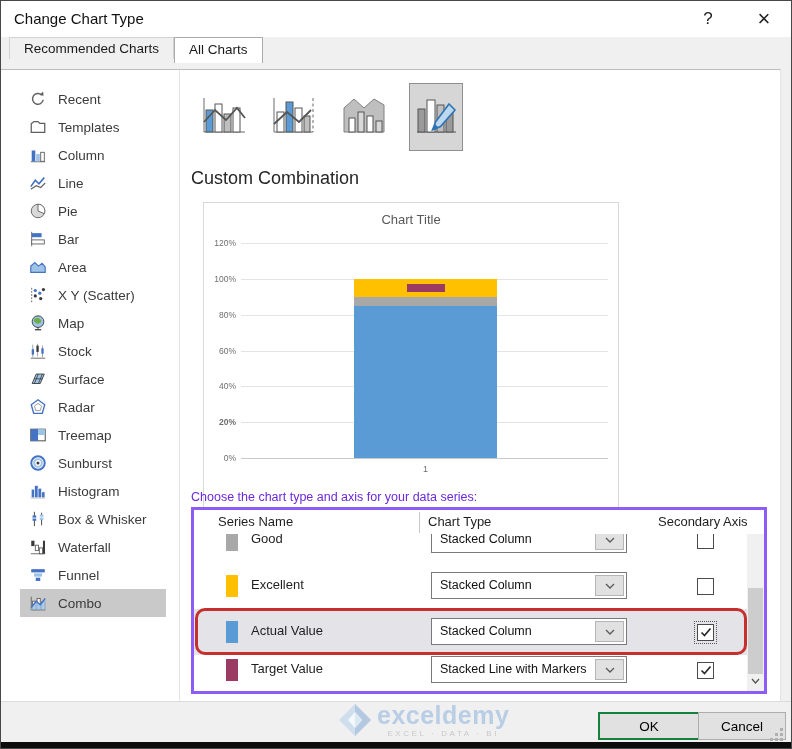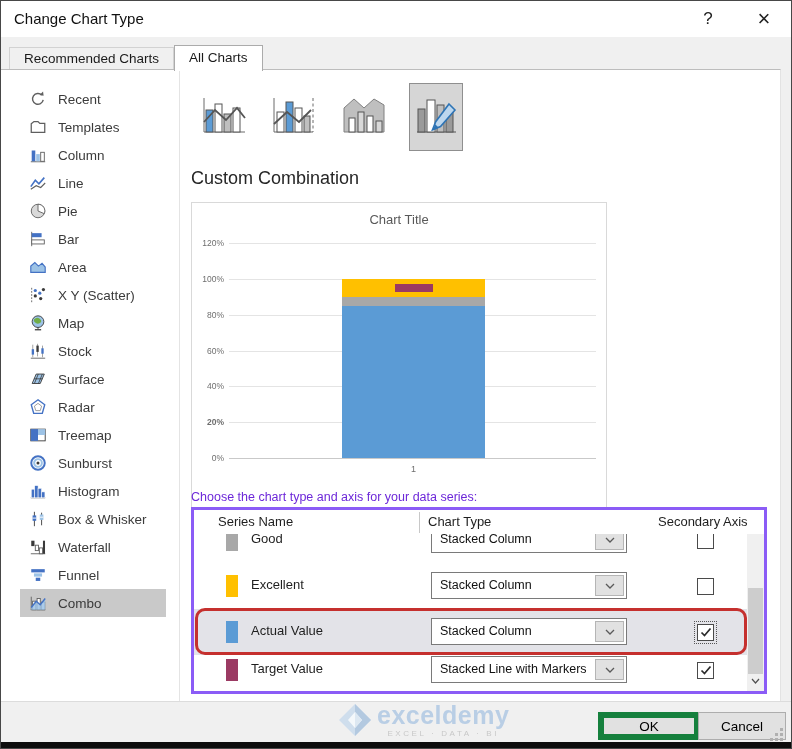--- a/index.html
+++ b/index.html
@@ -11,21 +11,21 @@
   
   .titlebar { position:absolute; left:0; top:0; width:100%; height:36px; background:#fff; }
   .title { position:absolute; left:13px; top:9px; font-size:15px; color:#111; }
   .tb-btn { position:absolute; top:4px; width:34px; height:28px; background:transparent;
             border:none; font-family:inherit; color:#222; cursor:pointer; }
   .tb-help { right:66px; font-size:17px; }
   .tb-close { right:10px; font-size:22px; font-weight:400; line-height:26px; }
 
   
   .tabstrip { position:absolute; left:8px; top:36px; height:33px; display:flex;
-              align-items:flex-end; z-index:3; }
+              align-items:flex-start; z-index:3; }
   .tab { font-size:13.5px; color:#1a1a1a; padding:0 14px; white-space:nowrap; cursor:pointer; }
   .tab.inactive { height:22px; line-height:22px; background:#f0f0f0;
                   border:1px solid #d2d2d2; border-bottom:none; margin-bottom:1px; }
   .tab.active { height:26px; line-height:24px; background:#fff;
                 border:1px solid #ababab; border-bottom:none; margin-bottom:-1px; }
 
   
   .content { position:absolute; left:0; top:68px; width:780px; height:632px;
              background:#fff; border-top:1px solid #bdbdbd; border-right:1px solid #e3e3e3; }
 
@@ -44,21 +44,21 @@
 
   
   .subtypes { position:absolute; left:8px; top:13px; display:flex; align-items:center; }
   .sub { width:50px; height:68px; display:flex; align-items:center; justify-content:center;
          margin-right:20px; cursor:pointer; }
   .sub.selected { width:54px; background:#d6d6d6; border:1px solid #8f8f8f; margin-right:0; }
 
   .heading { position:absolute; left:0; top:98px; font-size:18px; font-weight:400; color:#262626; }
 
   
-  .preview { position:absolute; left:0; top:132px; width:416px; height:328px;
+  .preview { position:absolute; left:12px; top:132px; width:416px; height:328px;
              background:#fff; border:1px solid #d9d9d9;padding-left:22px; }
   .chart-title { position:absolute; left:0; top:9px; width:100%; text-align:center;
                  font-size:13px; color:#595959; }
   .gridline { position:absolute; height:1px; background:#e4e4e4; }
   .gridline.zero { background:#c9c9c9; }
   .ytick { position:absolute; width:30px; text-align:right; font-size:8.5px; color:#6e6e6e; }
   .xtick { position:absolute; text-align:center; font-size:9px; color:#6e6e6e; }
   .seg { position:absolute; }
   .marker-dash { position:absolute; }
 
@@ -98,21 +98,21 @@
             cursor:pointer; }
 
   
   .footer-line { position:absolute; left:0; top:700px; width:790px; height:1px; background:#dcdcdc; }
   .watermark { position:absolute; left:336px; top:701px; display:flex; align-items:flex-start; }
   .wm-text { margin-left:4px; }
   .wm-brand { font-size:25px; font-weight:bold; color:#b9cee5; letter-spacing:0.5px; line-height:26px; }
   .wm-tag { font-size:8px; letter-spacing:2.6px; color:#c8c8c8; text-align:center; margin-top:1px; }
   .btn { position:absolute; height:28px; background:#e1e1e1; font-family:inherit;
          font-size:13.5px; color:#000; cursor:pointer; }
-  .btn-ok { left:597px; top:711px; width:102px; border:6px solid #15803d; }
+  .btn-ok { left:597px; top:711px; width:102px; border:2px solid #15803d; }
   .btn-cancel { left:697px; top:711px; width:88px; border:1px solid #adadad; }
   .grip { position:absolute; left:769px; top:727px; }
   .bottombar { position:absolute; left:0; bottom:0; width:100%; height:6px; background:#0c0c0c; }
 </style>
 </head>
 <body>
 
 <div class="dialog">
 
   <div class="titlebar">

